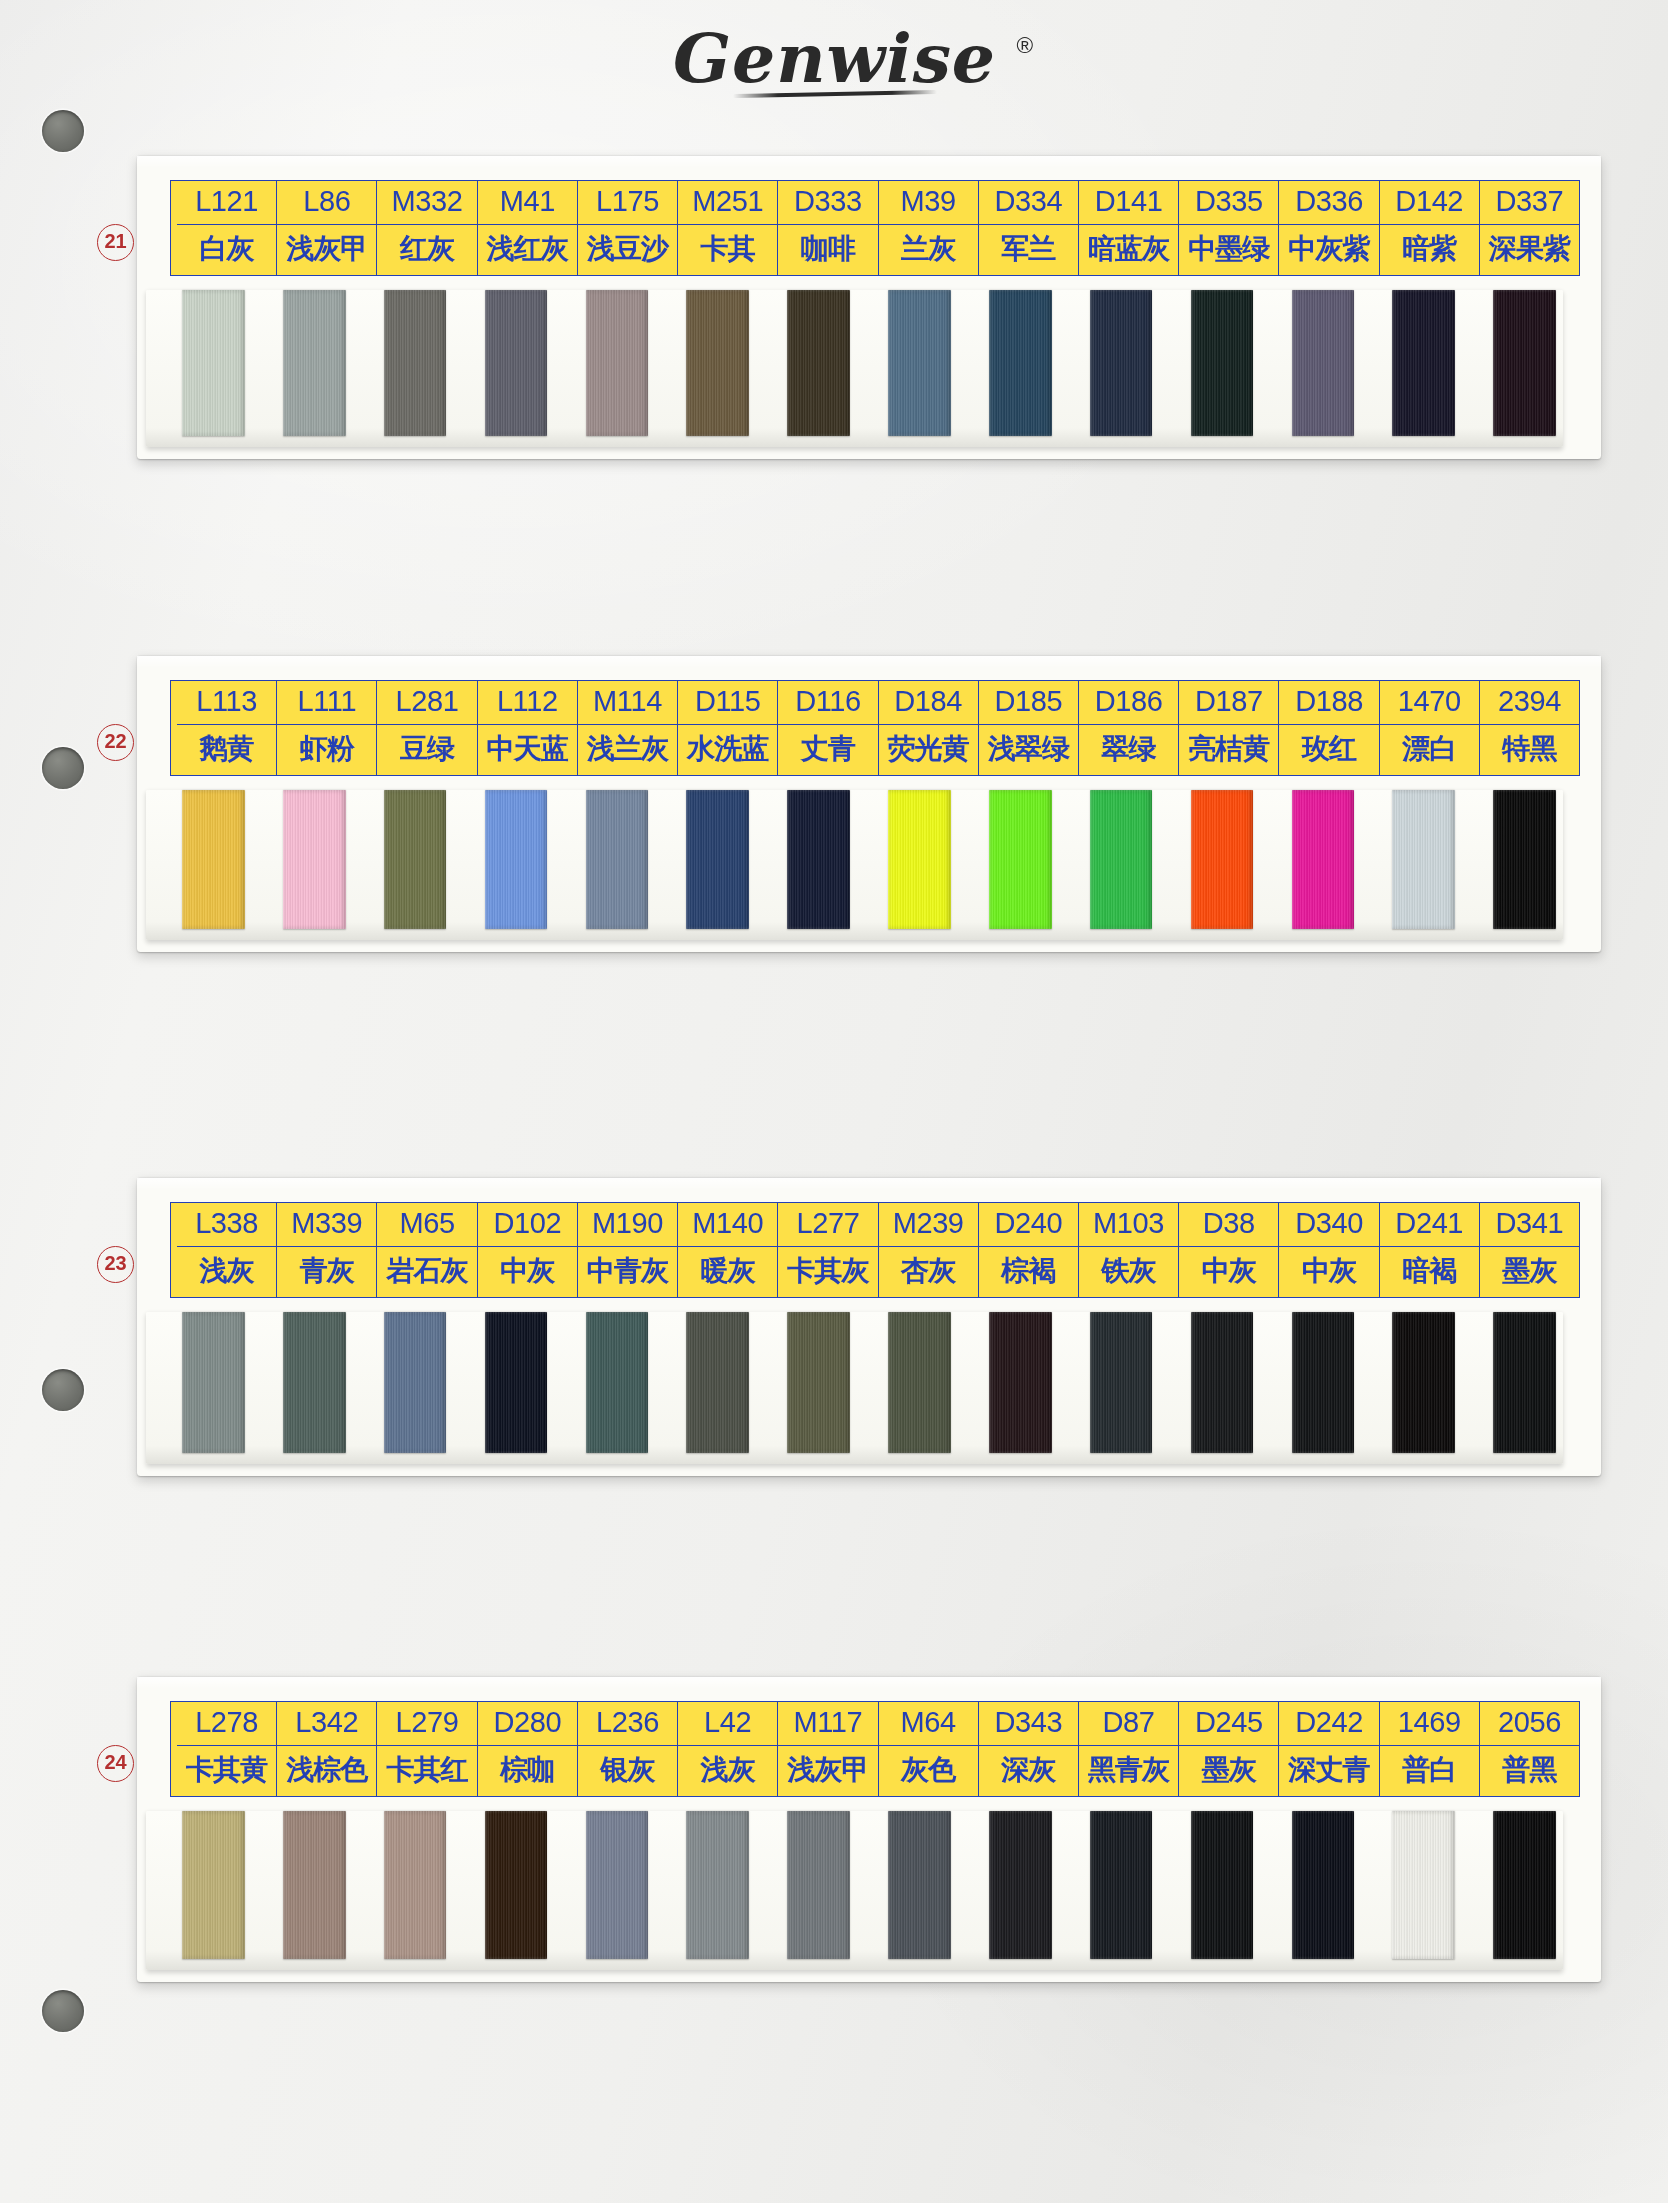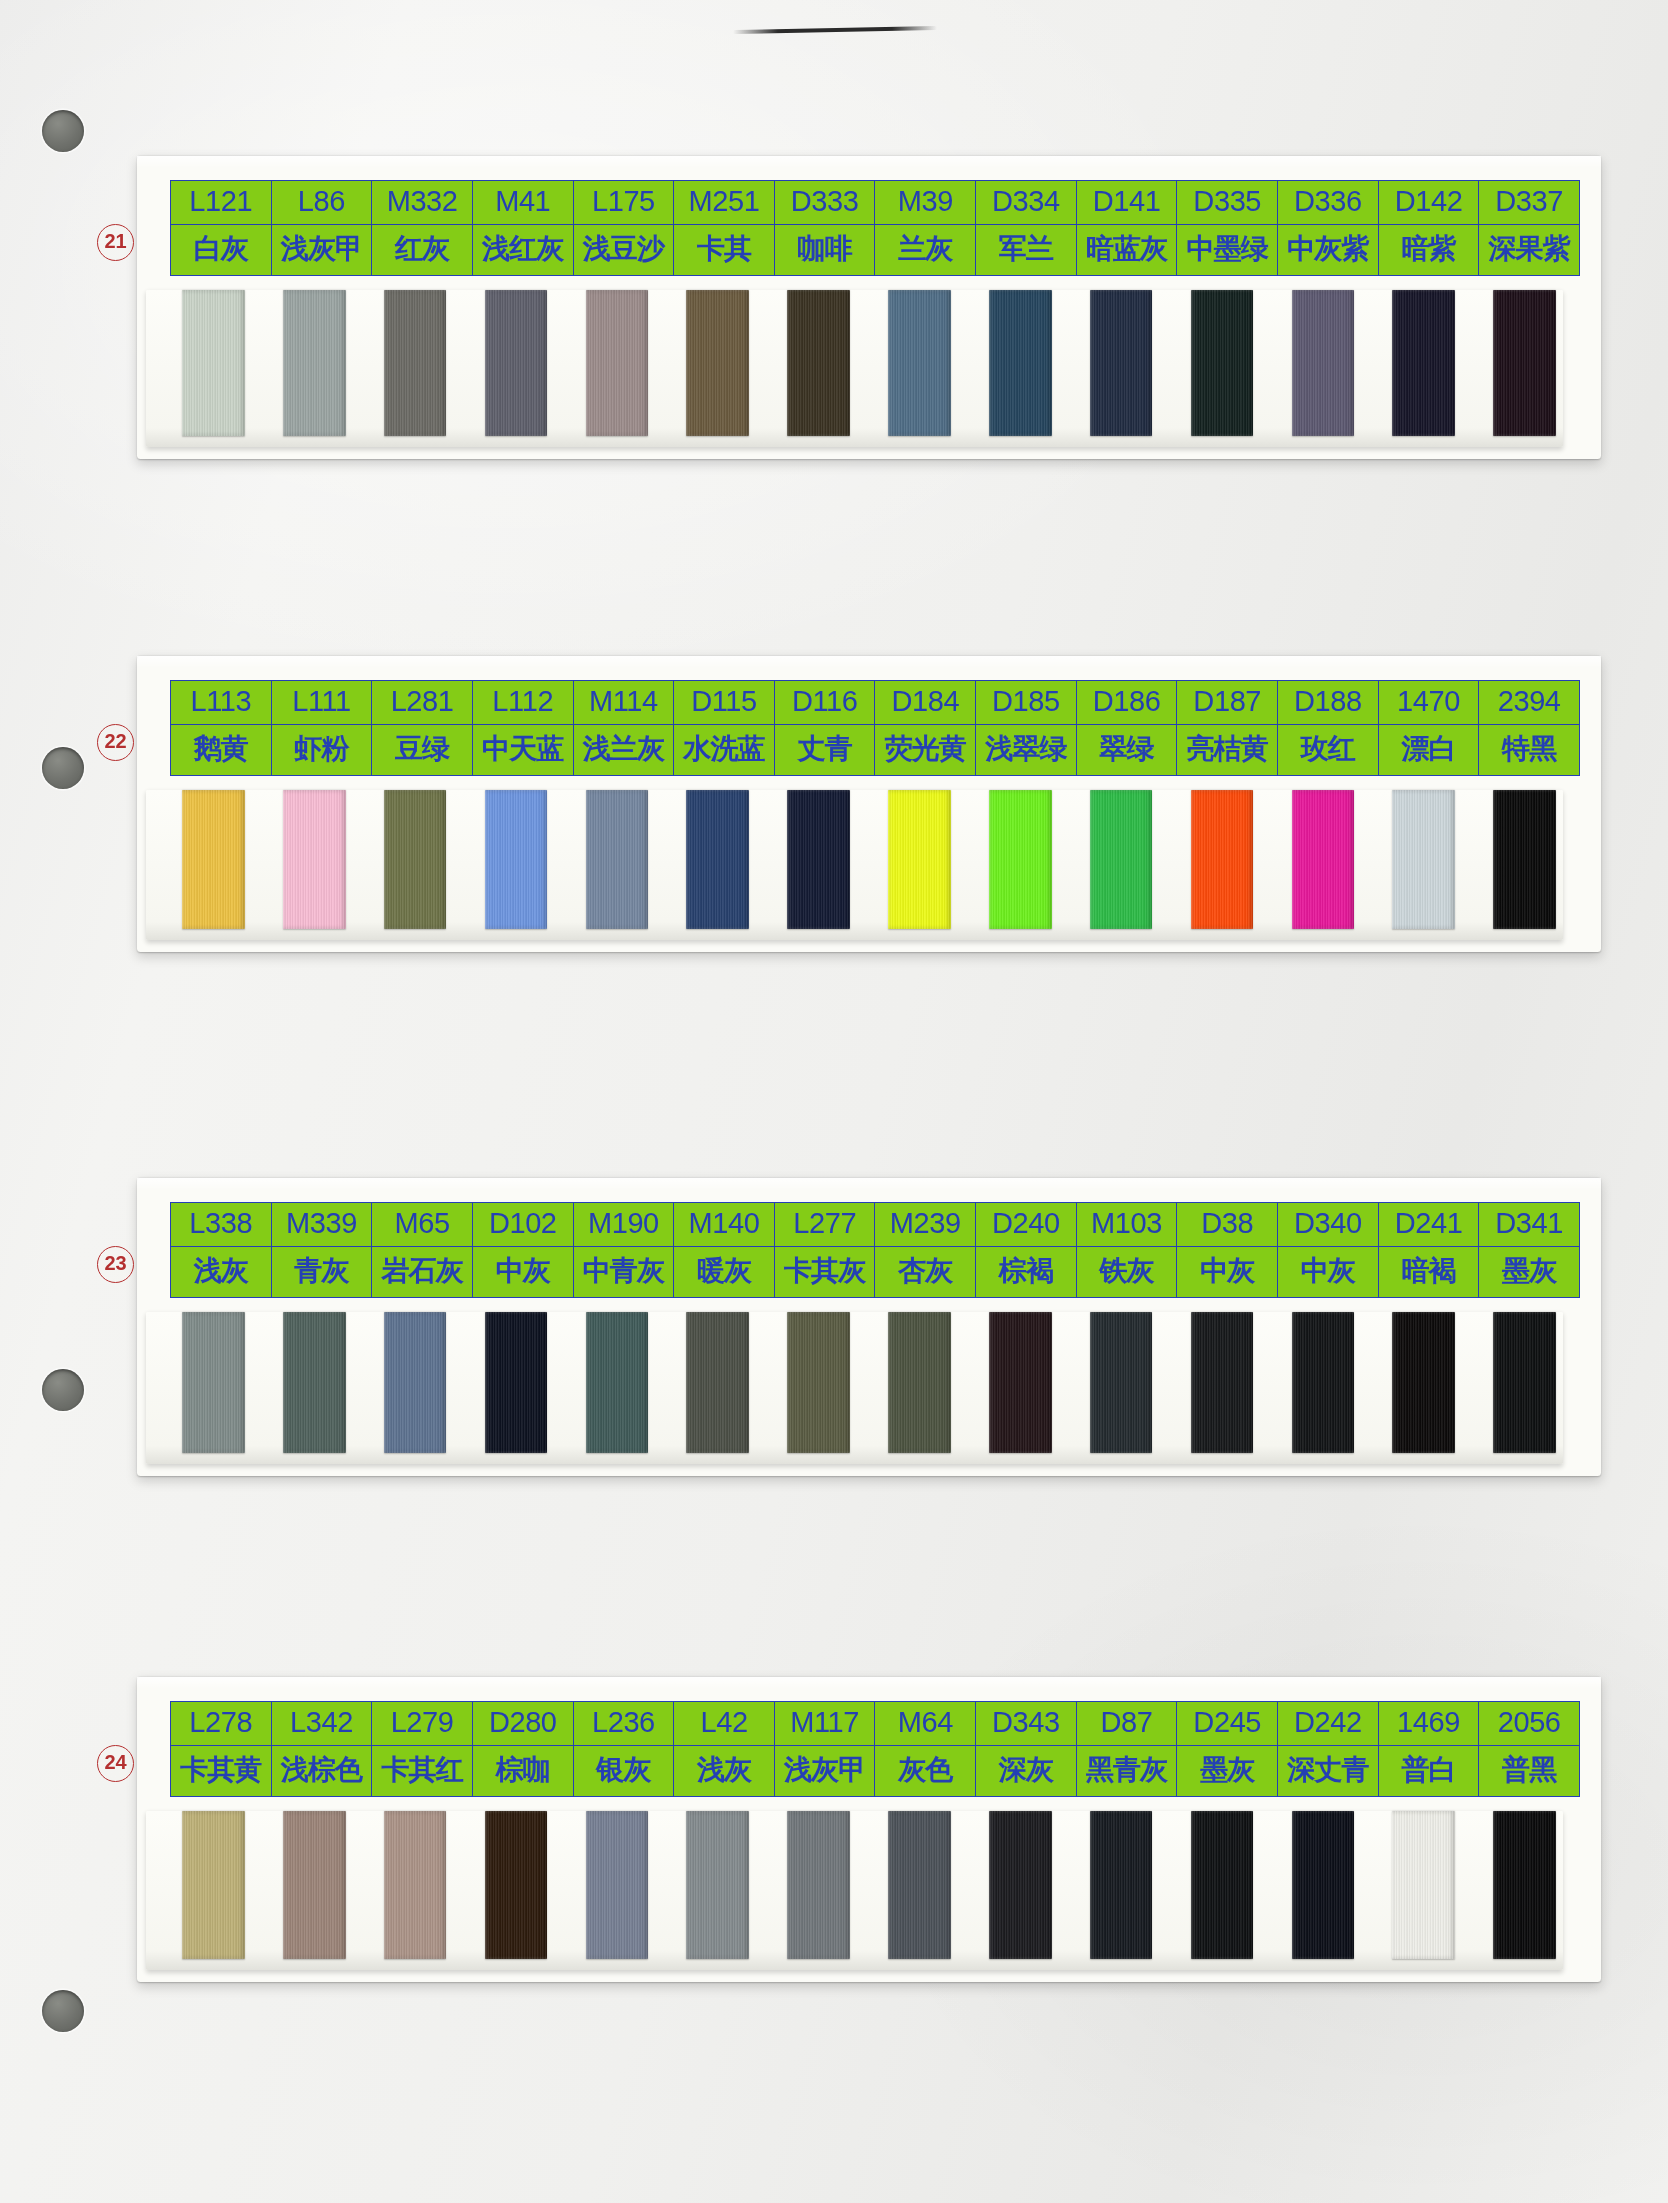--- a/index.html
+++ b/index.html
@@ -120,21 +120,22 @@
     text-align: center;
     font-family: "Liberation Sans", sans-serif;
     background: rgba(251,251,247,.2);
   }
 
   
   .label-table {
     display: flex;
     margin: 24px 21px 0 33px;
     border: 1.7px solid #2440b4;
-    background: #84cc16;
+    background: #fde047;
+    padding-left: 6px;
   }
   .label-col {
     flex: 1 1 0;
     border-right: 1.7px solid #2440b4;
     text-align: center;
     min-width: 0;
   }
   .label-col:last-child { border-right: none; }
 
   .code {
@@ -212,20 +213,24 @@
 <div id="sheet"></div>
 
 <div id="holes">
     <div class="hole" style="top: 110px;"></div>
     <div class="hole" style="top: 747px;"></div>
     <div class="hole" style="top: 1369px;"></div>
     <div class="hole" style="top: 1990px;"></div>
   </div>
 
 <div id="logo-block">
+  <div class="logo-word">
+    <span>Genwise</span>
+    <span class="logo-reg">®</span>
+  </div>
   <div class="logo-rule"></div>
 </div>
 
 <div id="strips">
     <div class="strip" style="top: 156px;">
       <div class="group-badge">21</div>
       <div class="label-table">
         <div class="label-col">
           <div class="code">L121</div>
           <div class="cname">白灰</div>

